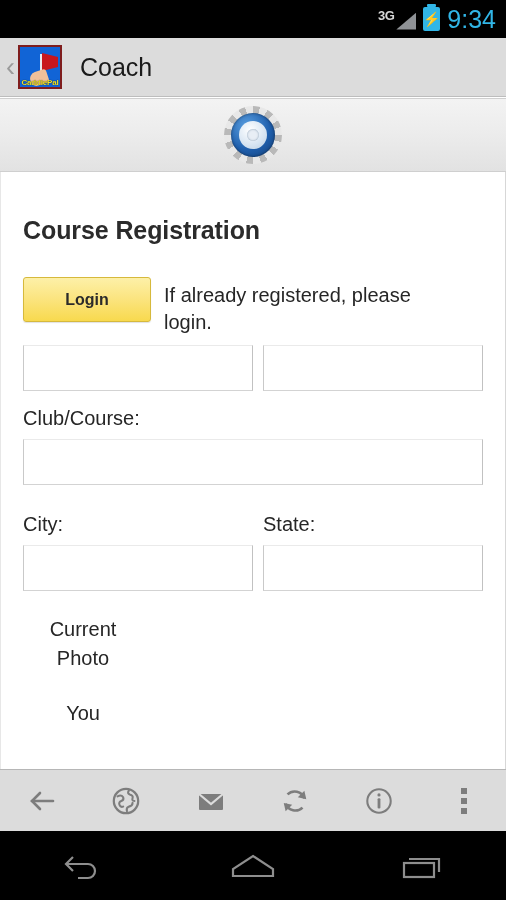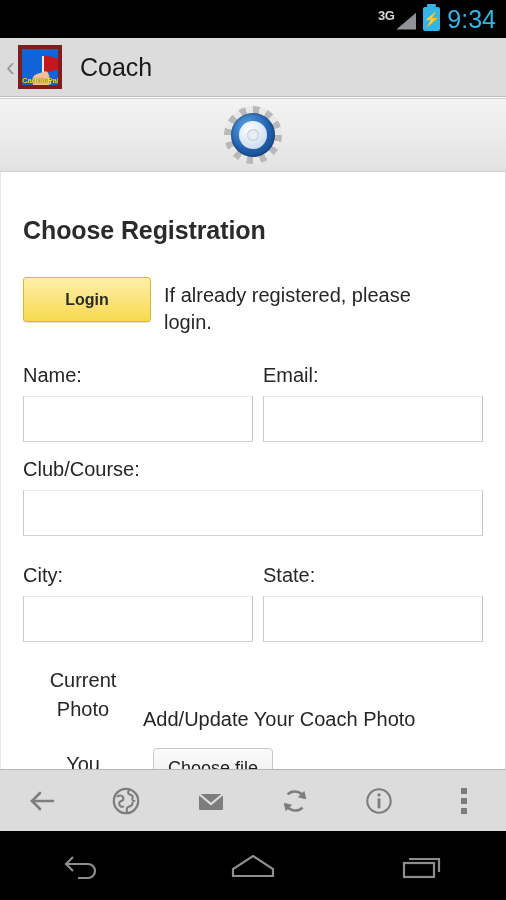--- a/index.html
+++ b/index.html
@@ -39,21 +39,21 @@
 
   
   .actionbar {
     position:absolute; top:38px; left:0; width:506px; height:59px;
     background:#dcdcdc; display:flex; align-items:center;
     border-bottom:1px solid #bdbdbd;
   }
   .chev { color:#9a9a9a; font-size:27px; margin-left:6px; margin-right:3px;
           line-height:1; font-weight:300; }
   .appicon {
-    width:44px; height:44px; background:#1164d6; border:4px solid #7f1d1d;
+    width:44px; height:44px; background:#1164d6; border:2px solid #7f1d1d;
     position:relative; overflow:hidden; flex:none;
   }
   .appicon .pole { position:absolute; left:20px; top:7px; width:2px;
                    height:30px; background:#e9e9ee; }
   .appicon .flag {
     position:absolute; left:22px; top:6px; width:16px; height:18px;
     background:#c8161d; clip-path:polygon(0 0,100% 22%,100% 78%,0 100%);
   }
   .appicon .hand {
     position:absolute; left:10px; top:24px; width:18px; height:14px;
@@ -219,36 +219,28 @@
       <span class="teeth"></span>
       <span class="hub"></span>
       <span class="ring"></span>
       <span class="core"></span>
     </div>
   </div>
 
   <div class="page">
     <div class="inner">
 
-      <div class="h1">Choose Registration</div>
+      <div class="h1">Course Registration</div>
 
       <div class="loginrow">
         <button class="loginbtn">Login</button>
         <div class="logintext">If already registered, please login.</div>
       </div>
 
       
-      <div class="labels2">
-        <div class="col">
-          <div class="fieldlabel">Name:</div>
-        </div>
-        <div class="col">
-          <div class="fieldlabel">Email:</div>
-        </div>
-      </div>
       <div class="row2">
         <div class="col">
           <input class="inputbox" type="text" placeholder="" style="">
         </div>
         <div class="col">
           <input class="inputbox" type="text" placeholder="" style="">
         </div>
       </div>
 
       
@@ -272,24 +264,20 @@
           <input class="inputbox" type="text" placeholder="" style="">
         </div>
       </div>
 
       
       <div class="photorow">
         <div class="photocol">
           <span>Current Photo</span>
           <span class="you">You</span>
         </div>
-        <div class="photomain">
-          <div class="caption">Add/Update Your Coach Photo</div>
-          <button class="choosefile">Choose file</button>
-        </div>
       </div>
 
     </div>
   </div>
 
   <div class="toolbar">
 
     <div class="tb-item">
       <svg width="32" height="32" viewBox="0 0 32 32">
         <g stroke="#7d7d7d" stroke-width="2.6" fill="none" stroke-linecap="round">

